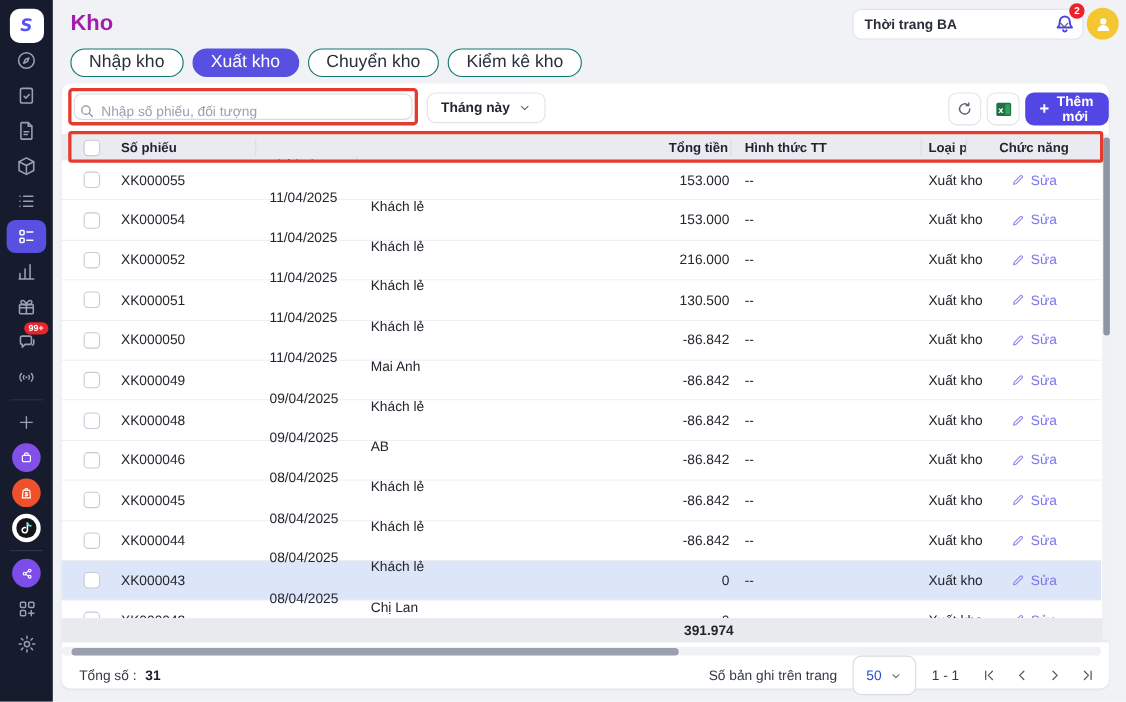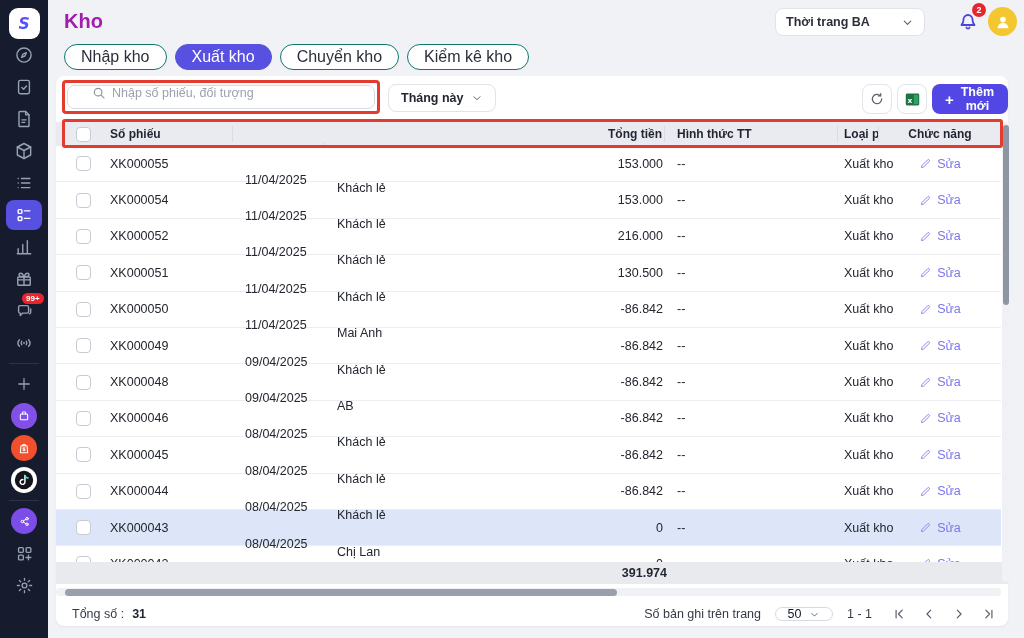--- a/index.html
+++ b/index.html
@@ -18,42 +18,42 @@
   .icn { stroke:#98A0B3; fill:none; stroke-width:1.7; stroke-linecap:round; stroke-linejoin:round; }
   .sb-active { width:36px; height:30px; margin:1px 6px; background:#5750E0; border-radius:8px; }
   .sb-active .icn { stroke:#fff; }
   .sb-divider { width:30px; height:1px; background:#2C3347; margin:4px 0; }
   .sb-badge { position:absolute; top:-2px; left:22px; background:#E8252F; color:#fff; font-size:8px;
     font-weight:bold; padding:1.5px 4px; border-radius:8px; line-height:1; }
   .chan { width:26px; height:26px; border-radius:50%; display:flex; align-items:center; justify-content:center; }
   .chan .icn { stroke:#fff; stroke-width:1.6; }
   
   .page-title { position:absolute; left:64px; top:10px; font-size:20px; font-weight:bold; color:#a21caf; }
-  .store-pill { position:absolute; left:775px; top:8px; width:150px; height:28px; background:#fff;
+  .store-pill { position:absolute; left:775px; top:8px; width:210px; height:28px; background:#fff;
     border:1px solid #E1E3E9; border-radius:8px; display:flex; align-items:center; padding:0 10px;
     font-size:12.5px; font-weight:600; color:#2A2F3A; cursor:pointer; }
   .store-pill .chev { margin-left:auto; }
   .bell-wrap { position:absolute; left:956px; top:8px; width:26px; height:26px; cursor:pointer; }
   .bell-badge { position:absolute; top:-5px; right:-4px; background:#E8252F; color:#fff; font-size:9px;
     font-weight:bold; width:14px; height:14px; border-radius:50%; display:flex; align-items:center; justify-content:center; }
   .avatar { position:absolute; left:988px; top:7px; width:29px; height:29px; border-radius:50%;
     background:#F4C62F; display:flex; align-items:center; justify-content:center; cursor:pointer; }
   
   .tabs { position:absolute; left:64px; top:44px; display:flex; gap:8px; }
   .tab { height:26px; padding:0 16px; background:#fff; border:1px solid #0f766e; border-radius:999px;
     display:flex; align-items:center; font-size:16px; font-weight:400; color:#2A2F3A; cursor:pointer; }
   .tab.active { background:#5750E0; border-color:#5750E0; color:#fff; }
   
   .card { position:absolute; left:56px; top:76px; width:952px; height:550px; background:#fff;
     border-radius:8px; box-shadow:0 1px 2px rgba(20,25,40,.06); }
   
   .search-annot { position:absolute; left:6px; top:4px; width:318px; height:34px;
     border:3px solid #E53A2E; border-radius:4px; display:flex; align-items:center; padding:0 2px; }
   .search-box { flex:1; height:24px; border:1px solid #D7DAE0; border-radius:7px; background:#fff;
-    display:flex; align-items:flex-start; padding:0 24px; gap:6px; }
+    display:flex; align-items:flex-end; padding:0 4px; gap:6px; }
   .search-box input { border:none; outline:none; flex:1; font-size:12.5px; font-family:"Liberation Sans",sans-serif; color:#21262F; background:transparent; }
   .search-box input::placeholder { color:#9AA2AF; }
   .month-btn { position:absolute; left:332px; top:8px; height:28px; padding:0 12px; background:#fff;
     border:1px solid #E1E3E9; border-radius:8px; display:flex; align-items:center; gap:7px;
     font-size:12.5px; font-weight:600; color:#23262E; cursor:pointer; }
   .icon-btn { position:absolute; top:8px; width:30px; height:30px; background:#fff; border:1px solid #E2E4E9;
     border-radius:8px; display:flex; align-items:center; justify-content:center; cursor:pointer; }
   .refresh-btn { left:806px; }
   .excel-btn { left:841px; }
   .add-btn { position:absolute; left:876px; top:8px; height:30px; padding:0 13px; background:#5246E4;
@@ -90,22 +90,22 @@
     display:flex; align-items:center; }
   .total-bar span { display:block; width:611px; text-align:right; font-size:12.5px; font-weight:bold; color:#1F2430; }
   .hscroll { position:absolute; left:0; top:512px; width:945px; height:8px; background:#F0F1F4; border-radius:4px; }
   .hthumb { position:absolute; left:9px; top:0.5px; width:552px; height:7px; background:#9AA0AB; border-radius:4px; cursor:grab; }
   .vscroll { position:absolute; left:946px; top:46px; width:7px; height:460px; background:#F0F1F4; border-radius:4px; }
   .vthumb { position:absolute; left:0.5px; top:3px; width:6px; height:180px; background:#8F96A3; border-radius:3px; cursor:grab; }
   .cfooter { position:absolute; left:0; top:526px; width:952px; height:24px; display:flex; align-items:center; padding:0 12px 0 16px; }
   .cfooter .label { font-size:12.5px; color:#343A46; }
   .cfooter .bold { font-weight:bold; margin-left:8px; font-size:12.5px; color:#1F2430; }
   .foot-right { margin-left:auto; display:flex; align-items:center; gap:14px; }
-  .pp-select { width:58px; height:14px; border:1px solid #D7DAE0; border-radius:8px; background:#fff;
-    display:flex; align-items:center; justify-content:center; gap:8px; font-size:12.5px; color:#0f172a; cursor:pointer; }
+  .pp-select { width:58px; height:36px; border:1px solid #D7DAE0; border-radius:8px; background:#fff;
+    display:flex; align-items:center; justify-content:center; gap:8px; font-size:12.5px; color:#1d4ed8; cursor:pointer; }
   .pag { display:flex; align-items:center; gap:16px; margin-left:6px; }
   .pag svg { cursor:pointer; }
 </style>
 </head>
 <body>
 
 <aside class="sidebar">
   <div class="logo-box">
     <svg width="22" height="22" viewBox="0 0 24 24">
       <defs>

